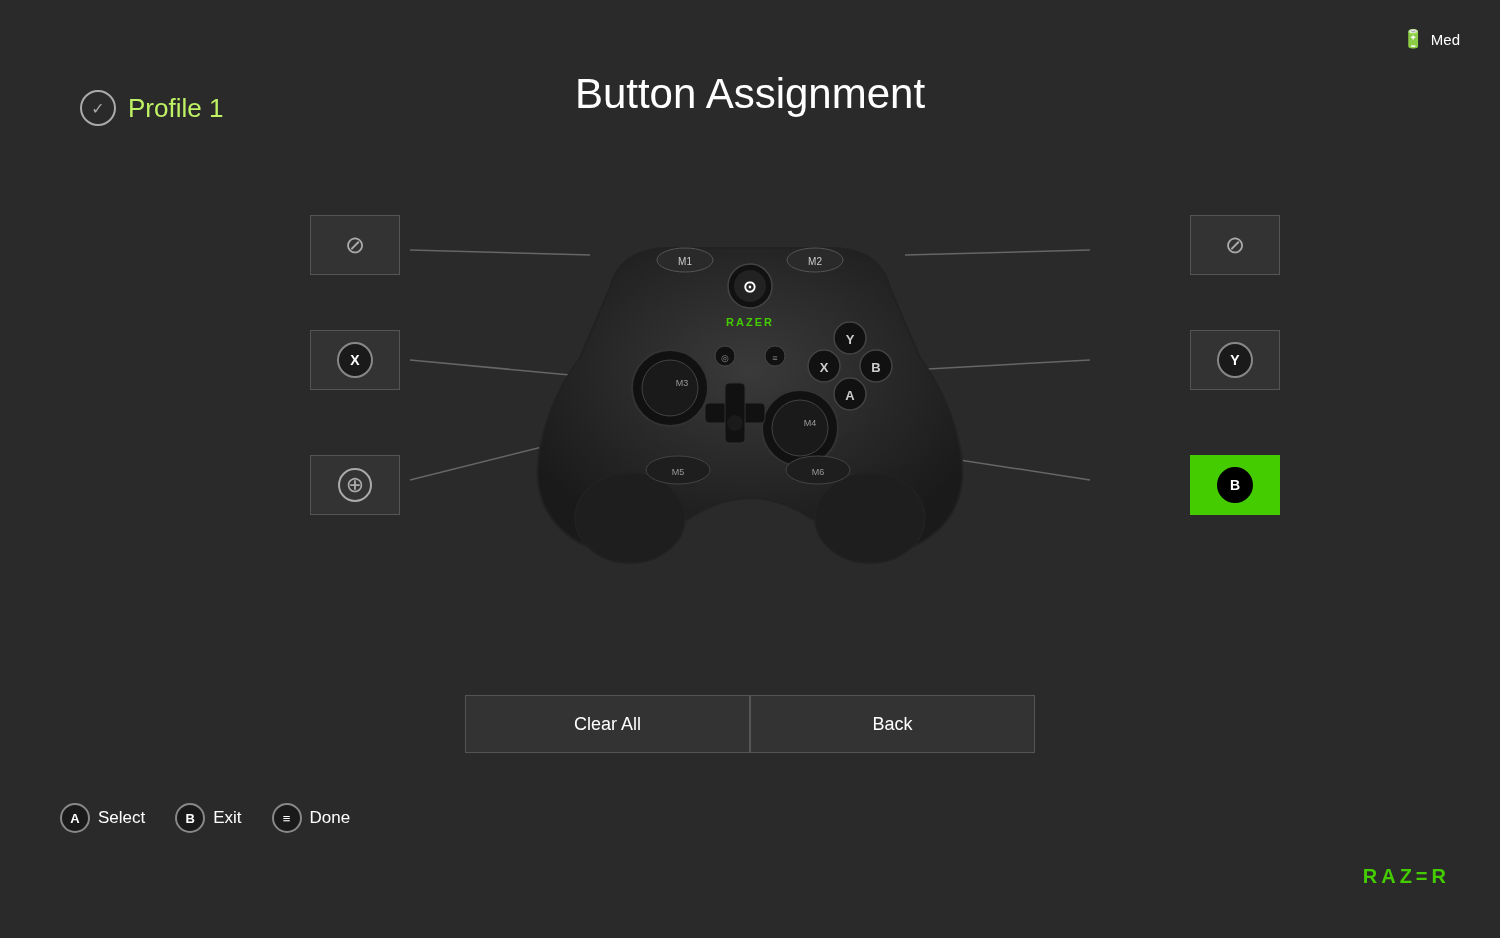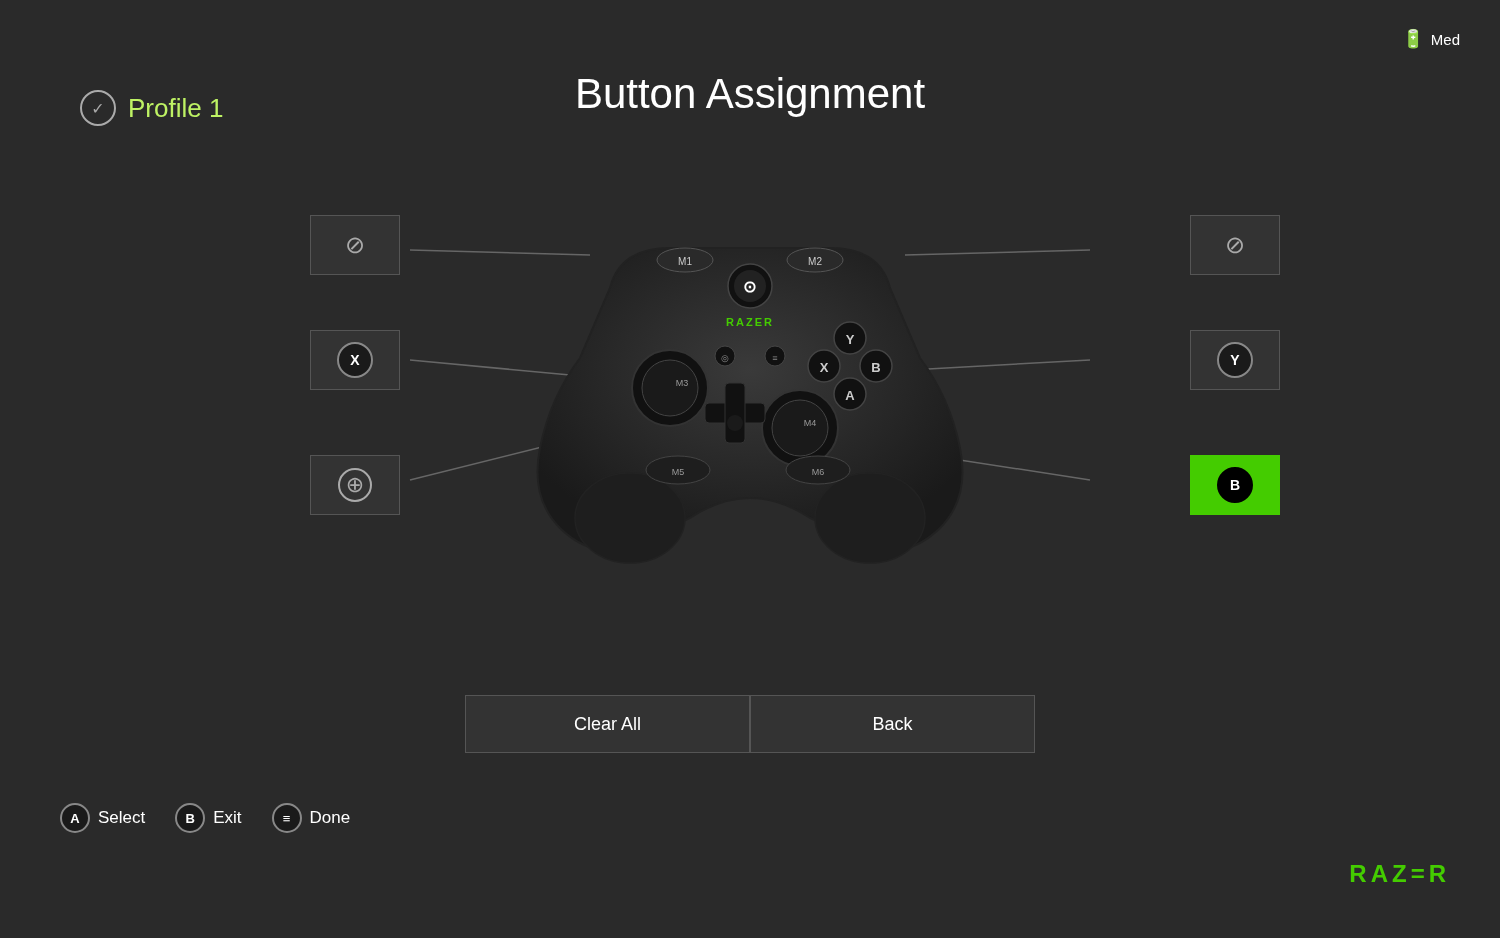--- a/index.html
+++ b/index.html
@@ -180,21 +180,21 @@
       font-size: 13px;
       font-weight: bold;
       color: #fff;
     }
 
     
     .razer-logo {
       position: absolute;
       bottom: 50px;
       right: 50px;
-      font-size: 24px;
+      font-size: 20px;
       font-weight: 700;
       letter-spacing: 4px;
       color: #44cc00;
       font-family: Arial, sans-serif;
       margin-top: 16px;
     }
 
     
     .controller-svg-container {
       position: absolute;

